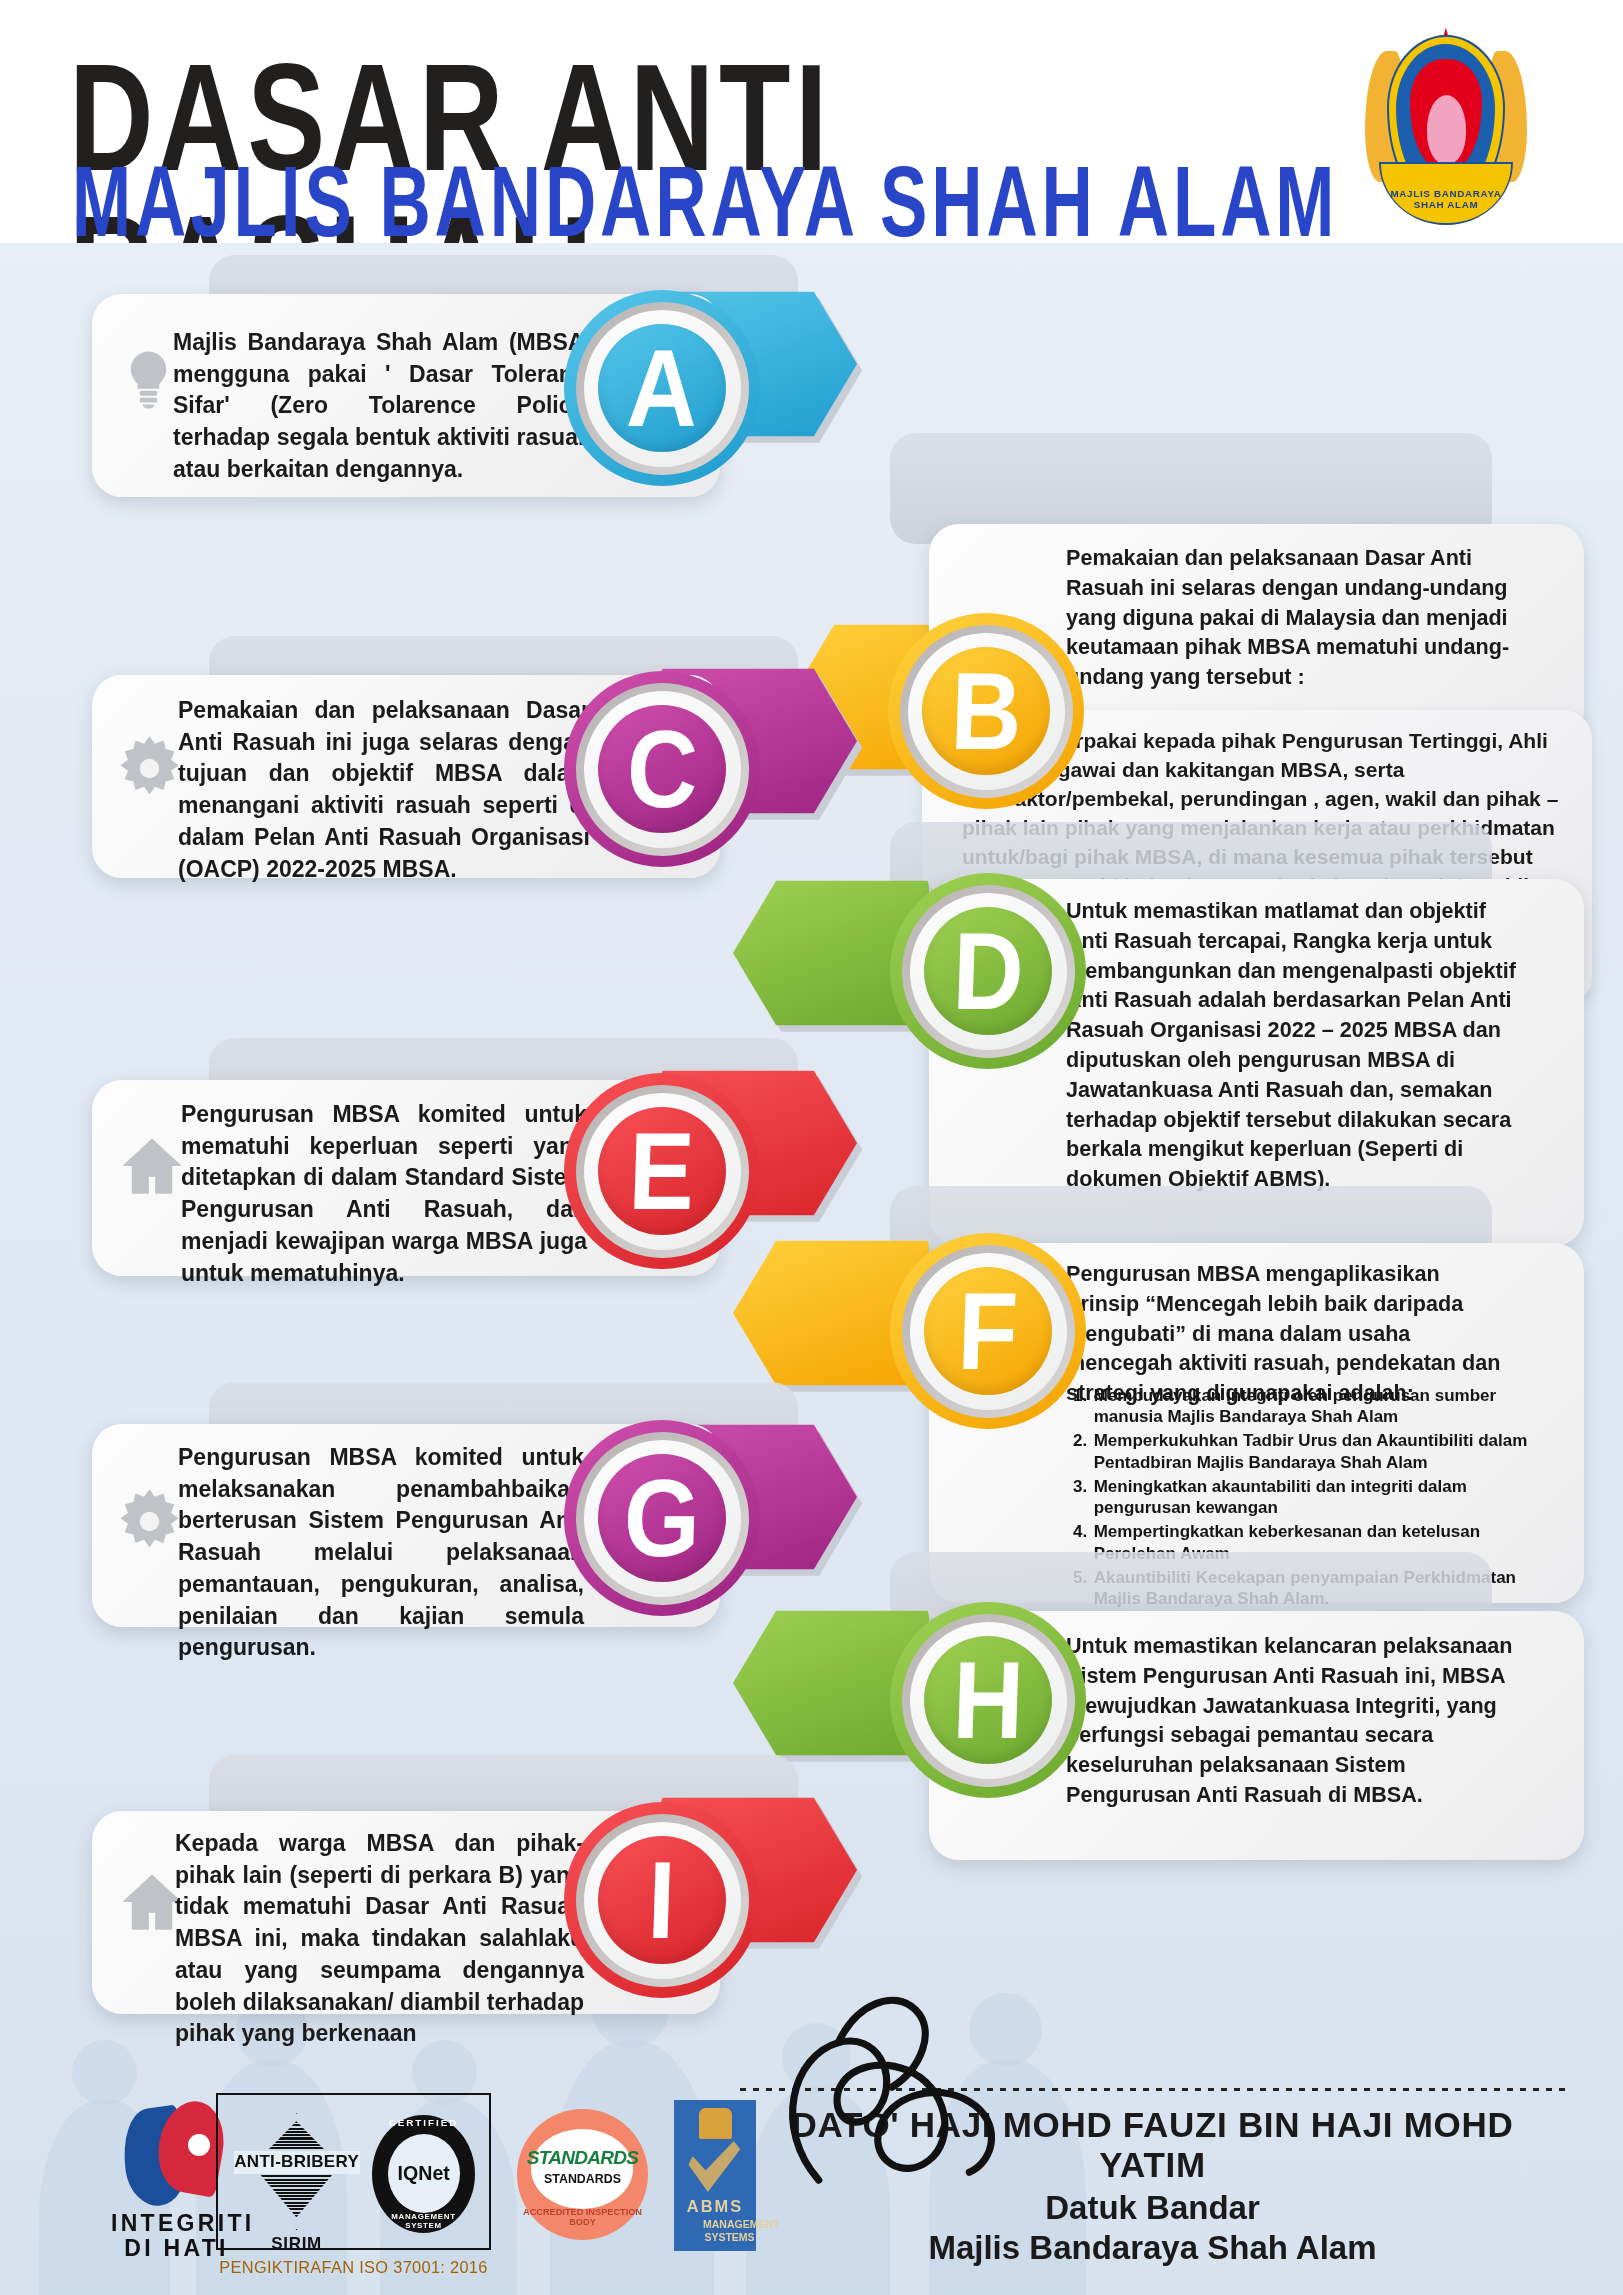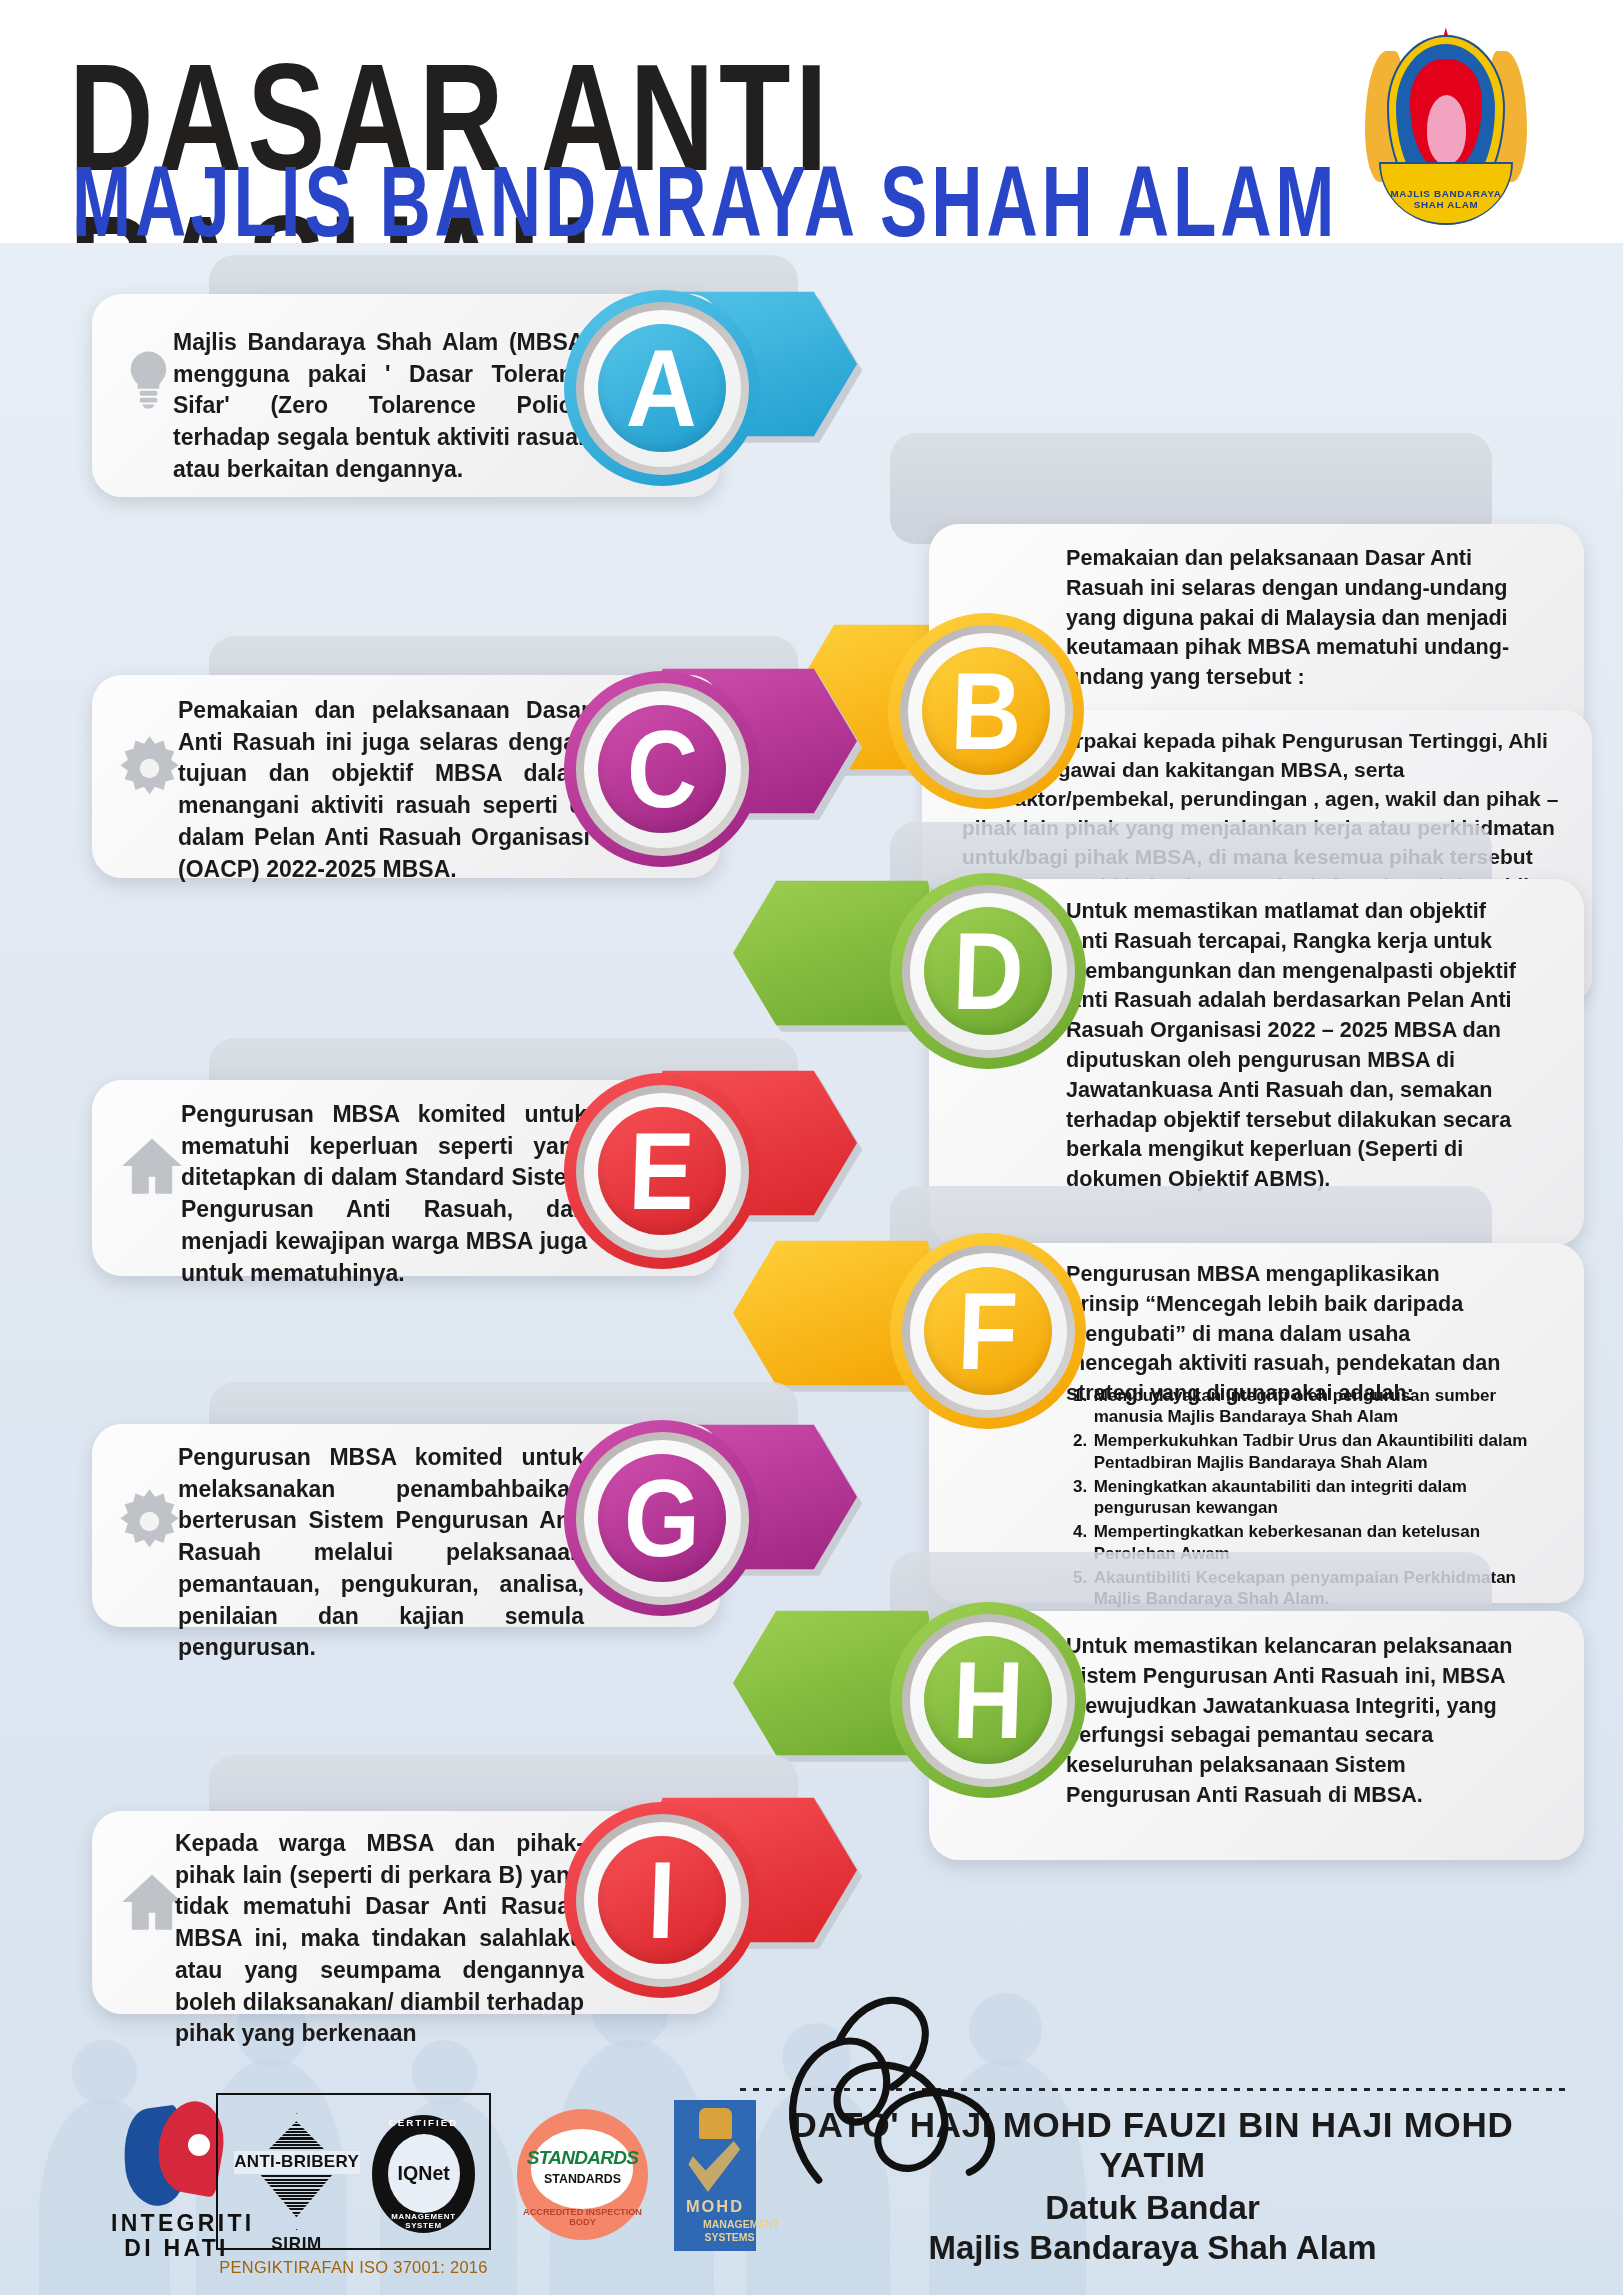--- a/index.html
+++ b/index.html
@@ -600,21 +600,21 @@
     <div class="std-ring"></div>
     <div class="std-white"></div>
     <div class="std-t1">STANDARDS</div>
     <div class="std-t2">STANDARDS</div>
     <div class="std-t3">ACCREDITED INSPECTION BODY</div>
   </div>
 
   <div class="logo-ukas">
     <div class="ukas-crown"></div>
     <div class="ukas-check"></div>
-    <div class="ukas-t1">MOHD</div>
+    <div class="ukas-t1">ABMS</div>
     <div class="ukas-t2">MANAGEMENT SYSTEMS</div>
   </div>
 
   <div id="sig-block">
     <div class="dotline"></div>
     <div class="sig-name">DATO' HAJI MOHD FAUZI BIN HAJI MOHD YATIM</div>
     <div class="sig-role">Datuk Bandar</div>
     <div class="sig-org">Majlis Bandaraya Shah Alam</div>
   </div>
 

